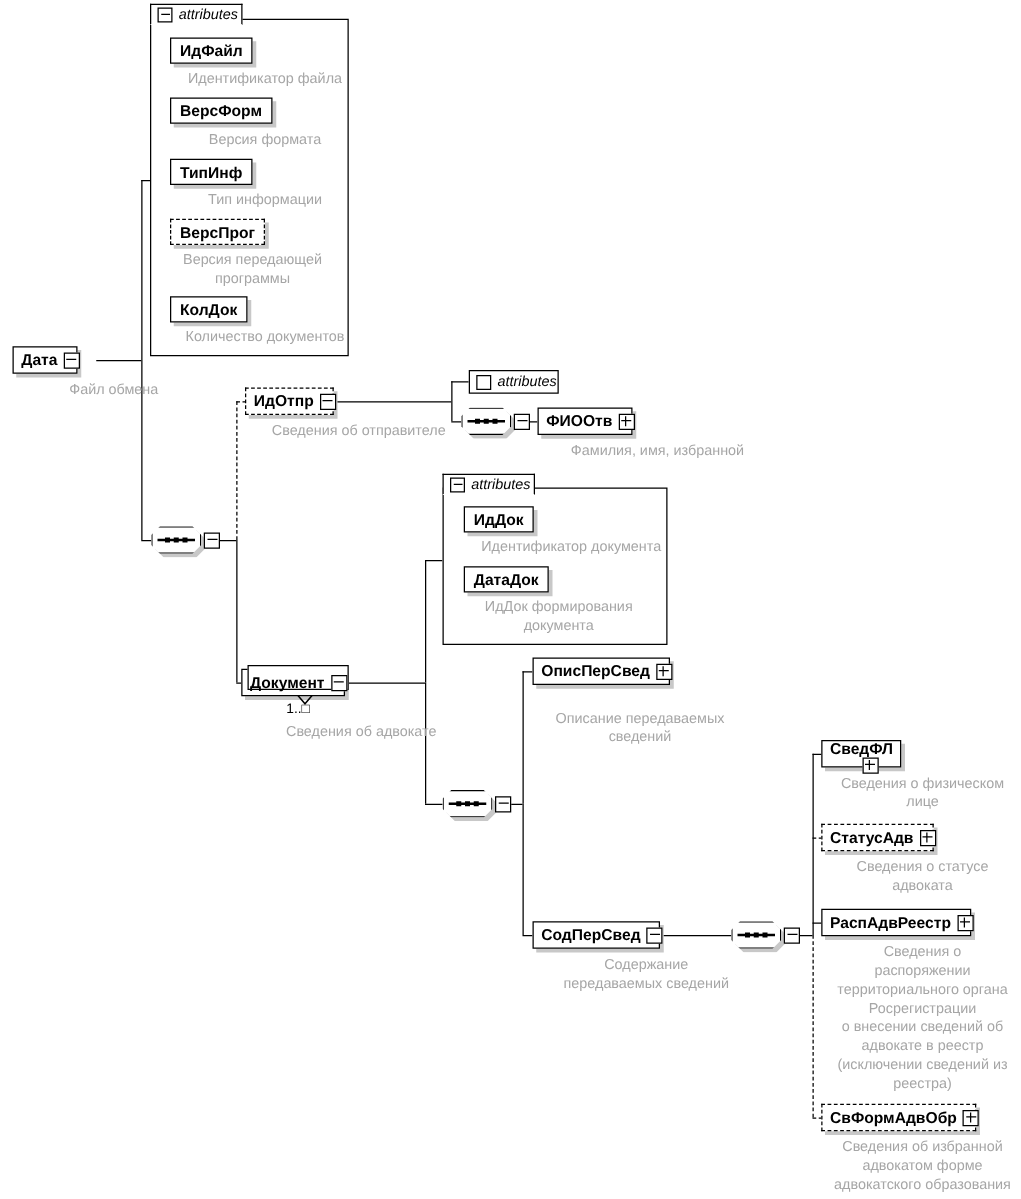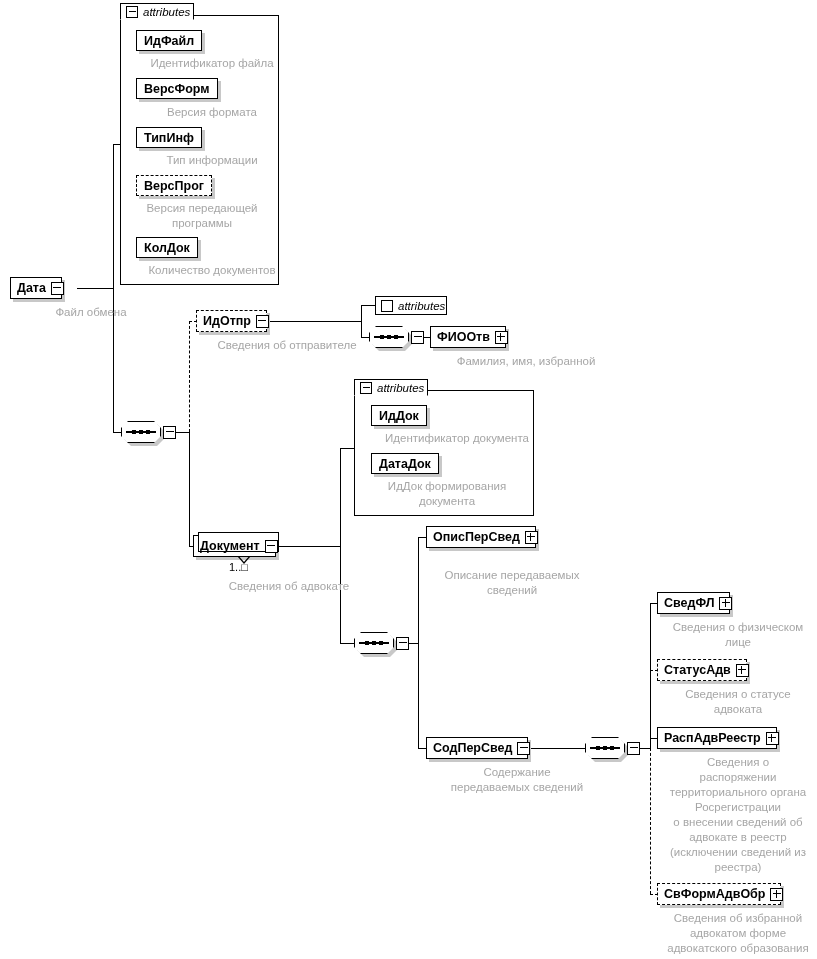--- a/index.html
+++ b/index.html
@@ -434,21 +434,21 @@
   </div>
 
   <div class="ln h" style="left:638px; top:748px; width:12px;"></div>
   <div class="ln v" style="left:650px; top:603px; height:145px;"></div>
   <div class="ln h" style="left:650px; top:603px; width:8px;"></div>
   <div class="dln h" style="left:650px; top:670px; width:8px;"></div>
   <div class="ln h" style="left:650px; top:738px; width:8px;"></div>
   <div class="dln v" style="left:650px; top:748px; height:146px;"></div>
   <div class="dln h" style="left:650px; top:894px; width:8px;"></div>
 
-  <div class="node" style="left:657px; top:592px;">
+  <div class="node" style="left:657px; top:592px;flex-direction:column;">
     <span class="label">СведФЛ</span>
     <span class="toggle plus edge"></span>
   </div>
   <div class="anno" style="left:658px; top:620px; width:160px;">Сведения о физическом
 лице</div>
 
   <div class="node optional" style="left:657px; top:659px;">
     <span class="label">СтатусАдв</span>
     <span class="toggle plus edge"></span>
   </div>

